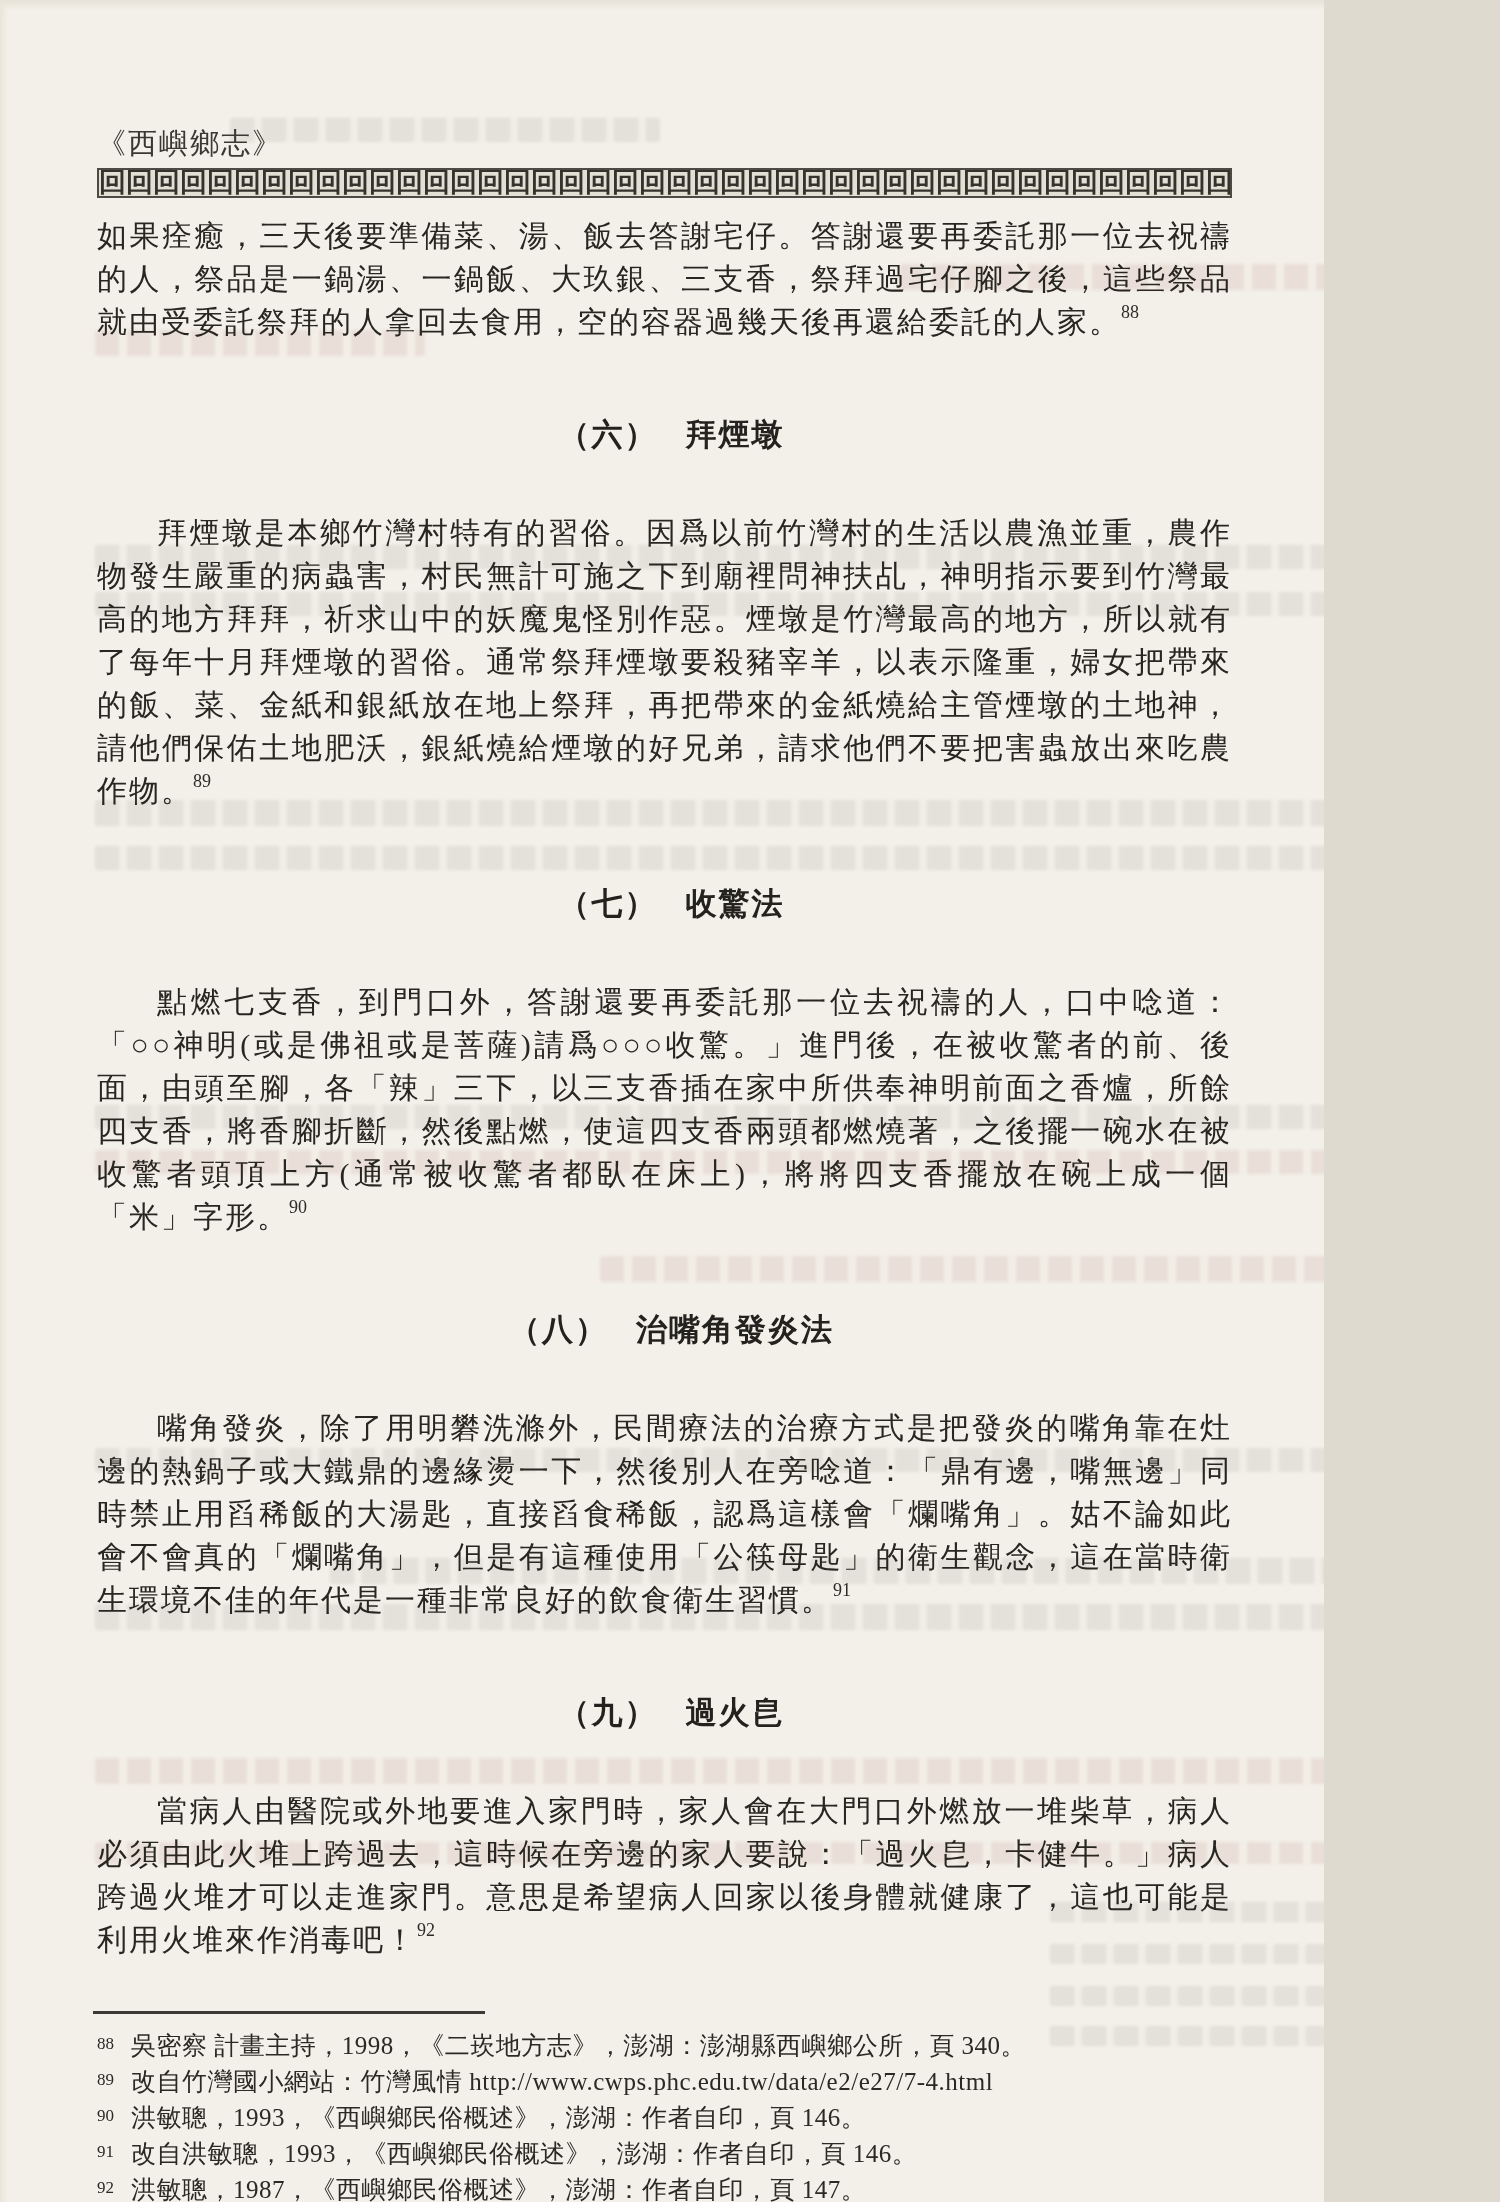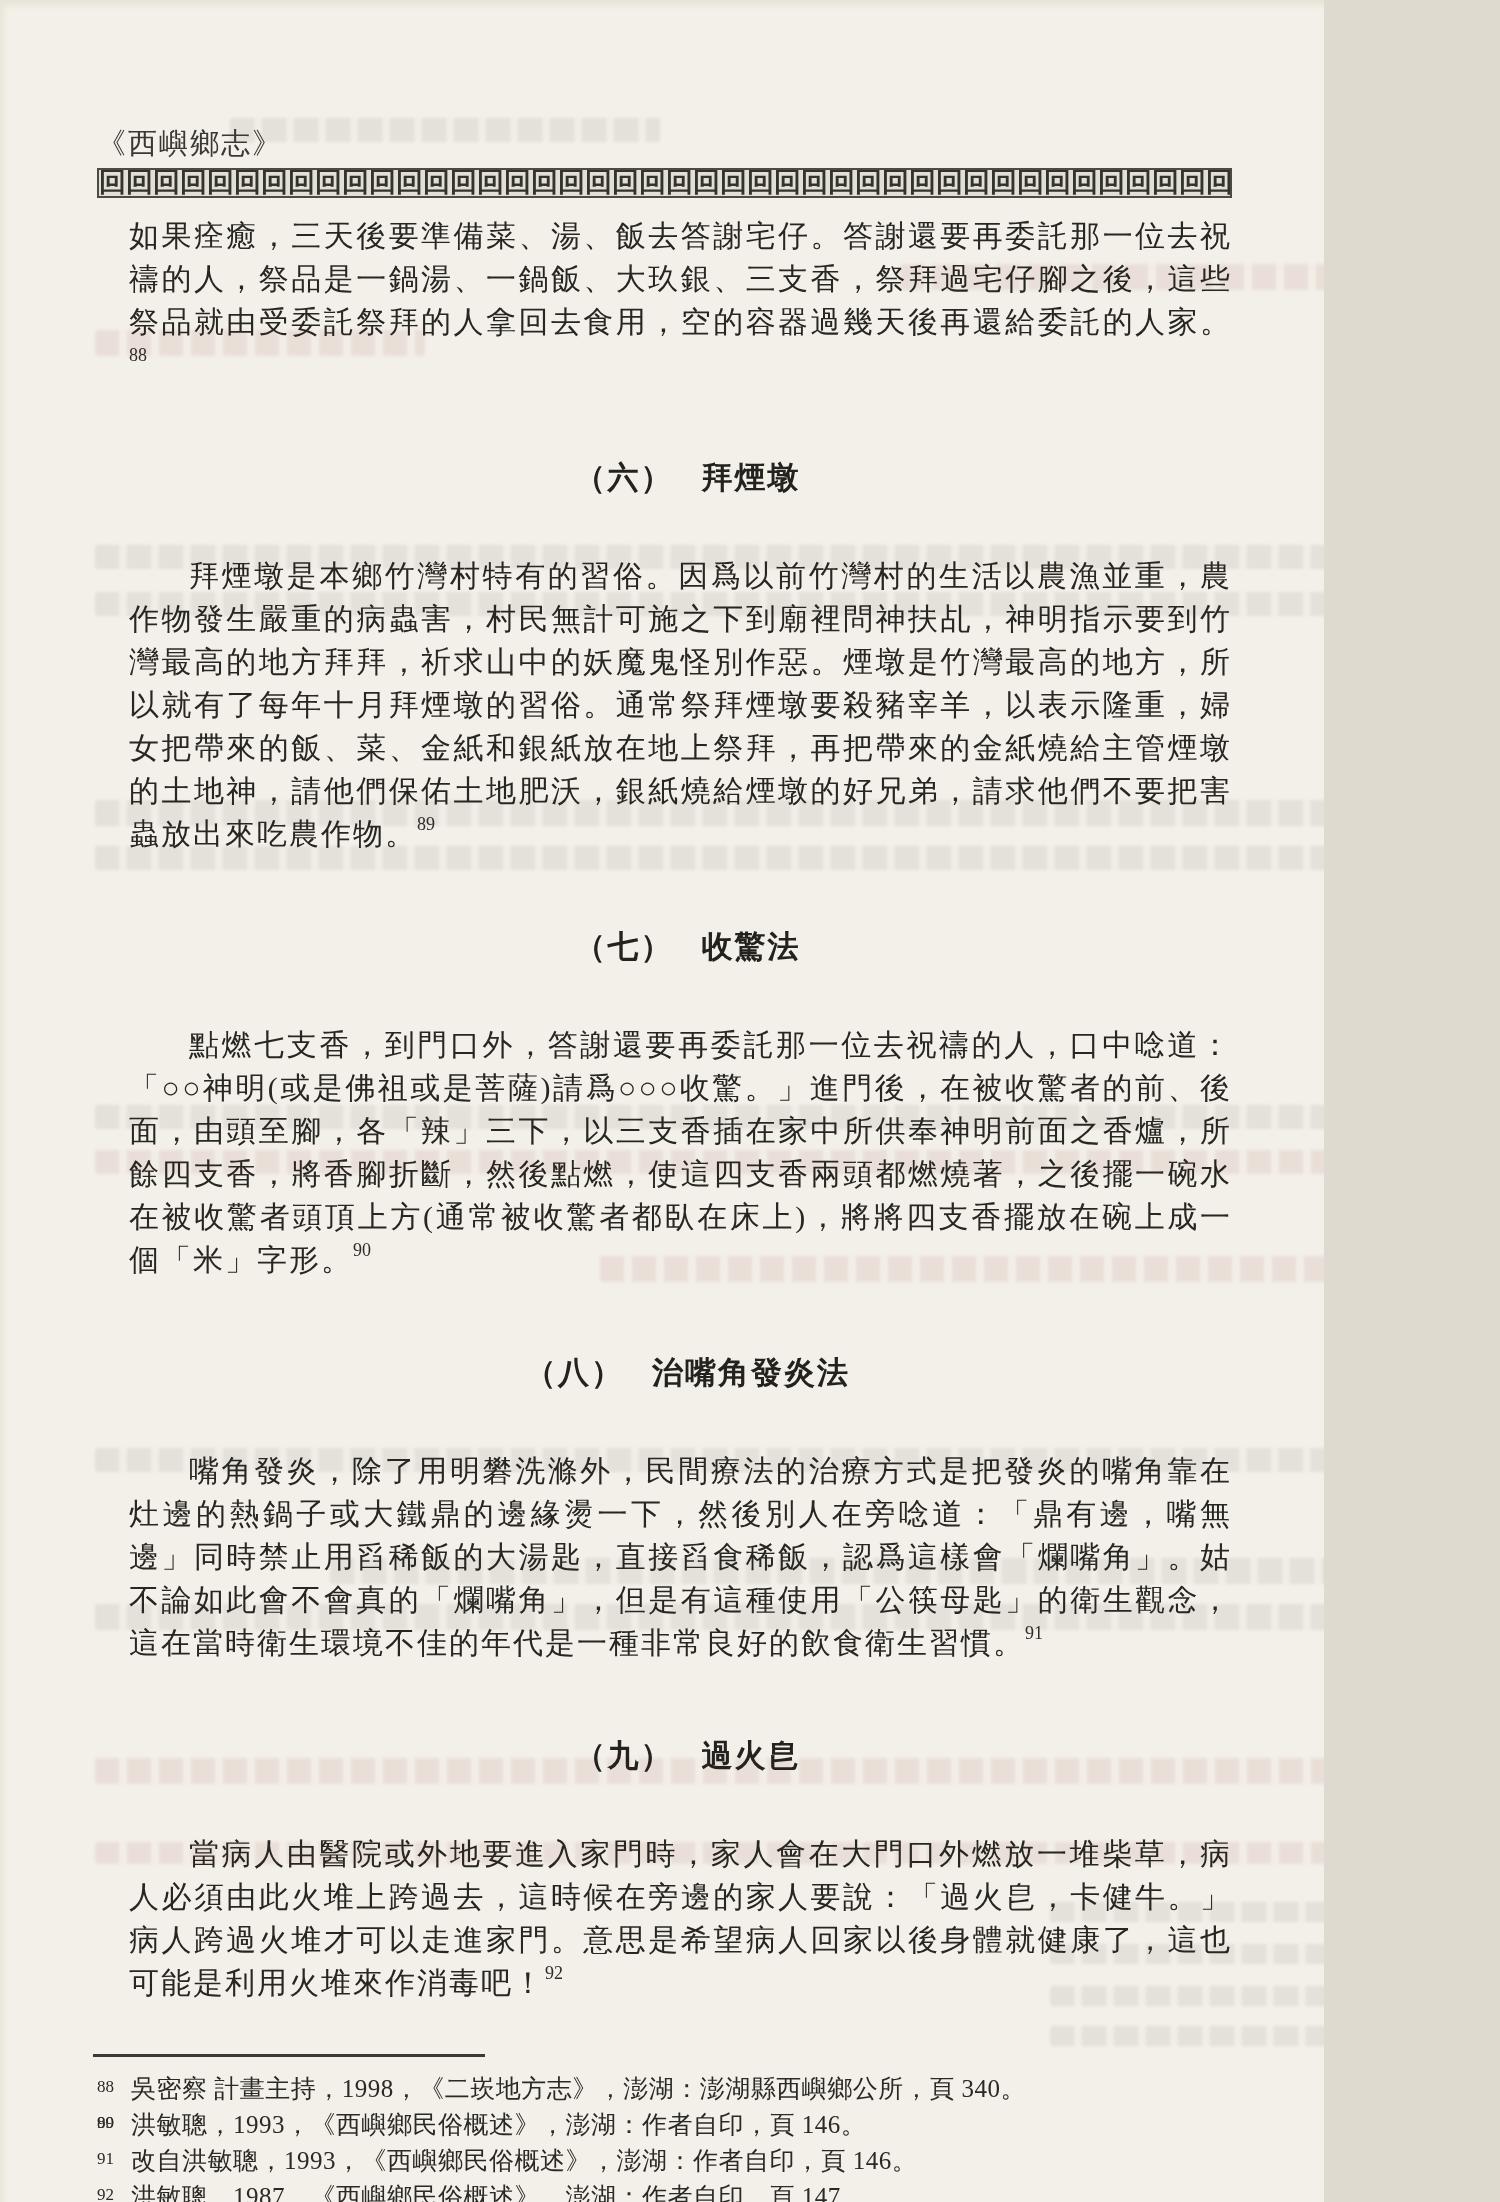--- a/index.html
+++ b/index.html
@@ -32,21 +32,21 @@
     border:2px solid #4c4a44;
     background:#e2dfd5;
     overflow:hidden;white-space:nowrap;
     font-size:27px;letter-spacing:0;
     color:#34322d;font-weight:700;
     text-align:left;
     user-select:none;
   }
   .border-strip.bottom{margin-top:18px;}
 
-  .body-text{margin-top:16px;margin-left:32px;}
+  .body-text{margin-top:16px;}
   .para{
     margin:0;
     font-size:30px;line-height:43px;letter-spacing:2px;
     text-align:justify;text-justify:inter-ideograph;
     color:#282621;
   }
   .para.indent{text-indent:2em;}
   .fn-ref{
     font-size:18px;letter-spacing:0;
     vertical-align:14px;line-height:0;
@@ -135,21 +135,21 @@
       <h2 class="section-heading"><span class="sec-num">（九）</span><span class="sec-title">過火皀</span></h2>
 
       <p class="para indent"><span>當病人由醫院或外地要進入家門時，家人會在大門口外燃放一堆柴草，病人必須由此火堆上跨過去，這時候在旁邊的家人要說：「過火皀，卡健牛。」病人跨過火堆才可以走進家門。意思是希望病人回家以後身體就健康了，這也可能是利用火堆來作消毒吧！</span><sup class="fn-ref">92</sup></p>
 
     </main>
 
     <div class="footnotes">
       <div class="fn-rule"></div>
       <ol class="fn-list">
         <li class="fn-item"><sup class="fn-num">88</sup><span>吳密察 計畫主持，1998，《二崁地方志》，澎湖：澎湖縣西嶼鄉公所，頁 340。</span></li>
-        <li class="fn-item"><sup class="fn-num">89</sup></li>
+        <li class="fn-item"><sup class="fn-num">89</sup><span>改自竹灣國小網站：竹灣風情 http://www.cwps.phc.edu.tw/data/e2/e27/7-4.html</span></li>
         <li class="fn-item"><sup class="fn-num">90</sup><span>洪敏聰，1993，《西嶼鄉民俗概述》，澎湖：作者自印，頁 146。</span></li>
         <li class="fn-item"><sup class="fn-num">91</sup><span>改自洪敏聰，1993，《西嶼鄉民俗概述》，澎湖：作者自印，頁 146。</span></li>
         <li class="fn-item"><sup class="fn-num">92</sup><span>洪敏聰，1987，《西嶼鄉民俗概述》，澎湖：作者自印，頁 147。</span></li>
       </ol>
     </div>
 
     <div class="border-strip bottom"><span>回回回回回回回回回回回回回回回回回回回回回回回回回回回回回回回回回回回回回回回回回回回回回回回回回回回回回回回回回回回回</span></div>
 
     <div class="page-number">359</div>
   </div>

